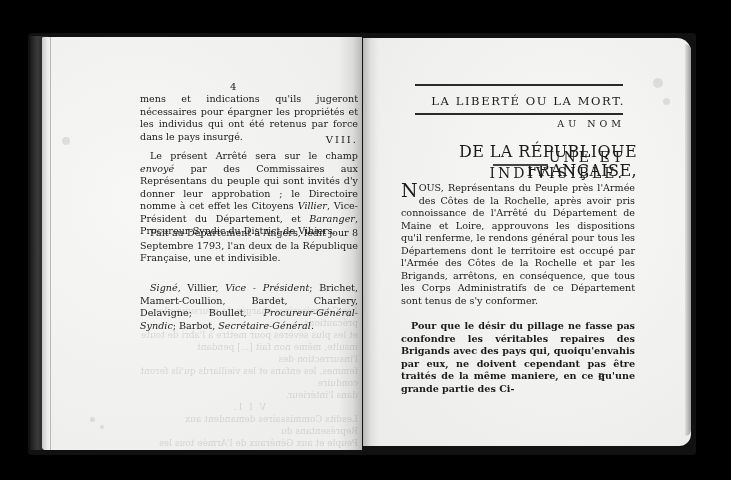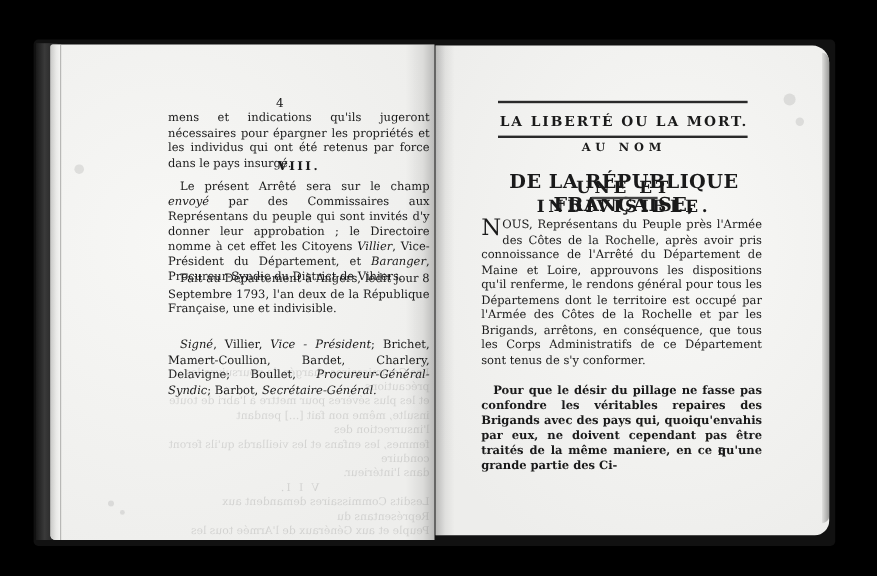--- a/index.html
+++ b/index.html
@@ -15,21 +15,21 @@
     background: radial-gradient(ellipse at 60% 40%, #f8f8f6 0%, #ededeb 85%); }
   .page-right .gutter { position:absolute; left:0; top:0; width:16px; height:100%; background:linear-gradient(90deg, rgba(0,0,0,0.22) 0%, rgba(0,0,0,0.06) 50%, rgba(0,0,0,0) 100%); }
   .page-right .edge { position:absolute; right:0; top:6px; width:6px; height:392px; background:linear-gradient(90deg,#e0e0de,#9a9a98); border-radius:0 8px 8px 0; }
 
   .txt { position:absolute; font-size:9.6px; line-height:12.5px; text-align:justify; }
   .ind { text-indent:10px; }
   .bleed { position:absolute; color:rgba(60,60,60,0.16); font-size:9px; line-height:12px; }
   i { font-style:italic; }
 
   .page-num { position:absolute; font-size:10px; }
-  .heading-center { position:absolute; text-align:center;font-weight:bold; }
+  .heading-center { position:absolute; text-align:right; }
   .rule { position:absolute; height:2px; background:#2a2a2a; }
   .rule.thin { height:1px; background:#444; }
   .dropcap { font-size:19px; line-height:14px; float:left; margin-right:1px; margin-top:1px; }
   .spots { position:absolute; border-radius:50%; background:rgba(120,120,120,0.18); }
 </style>
 </head>
 <body>
 
 <div class="binding"></div>
 <div class="binding-edge"></div>

